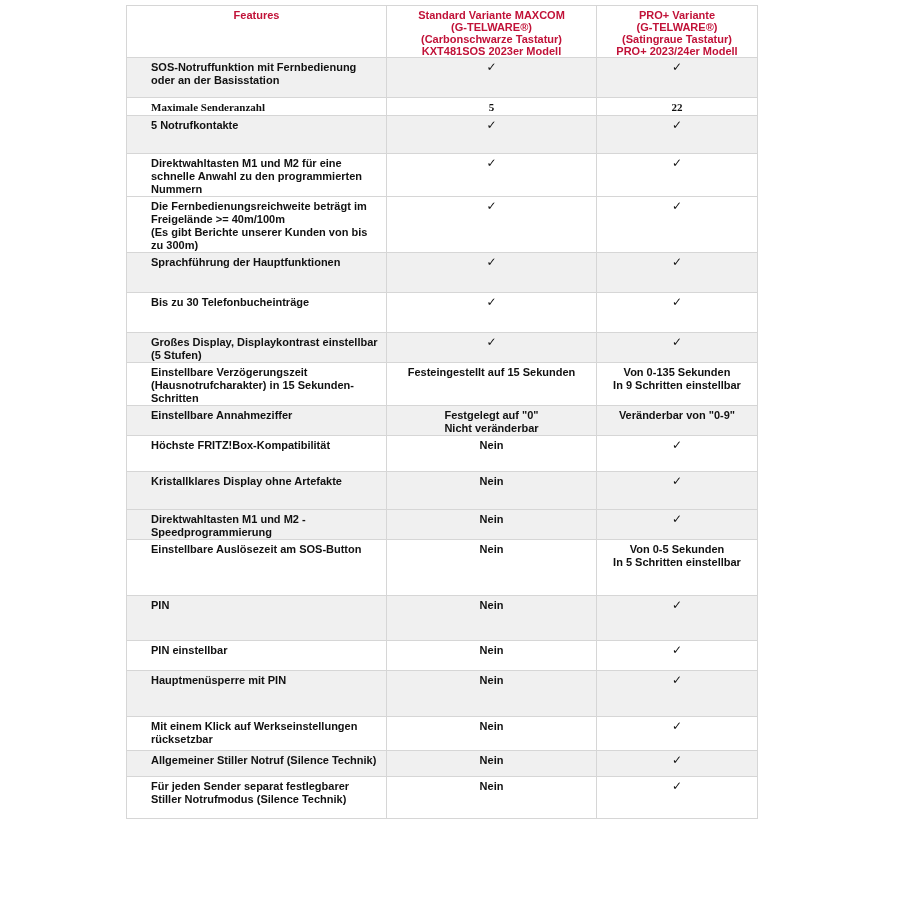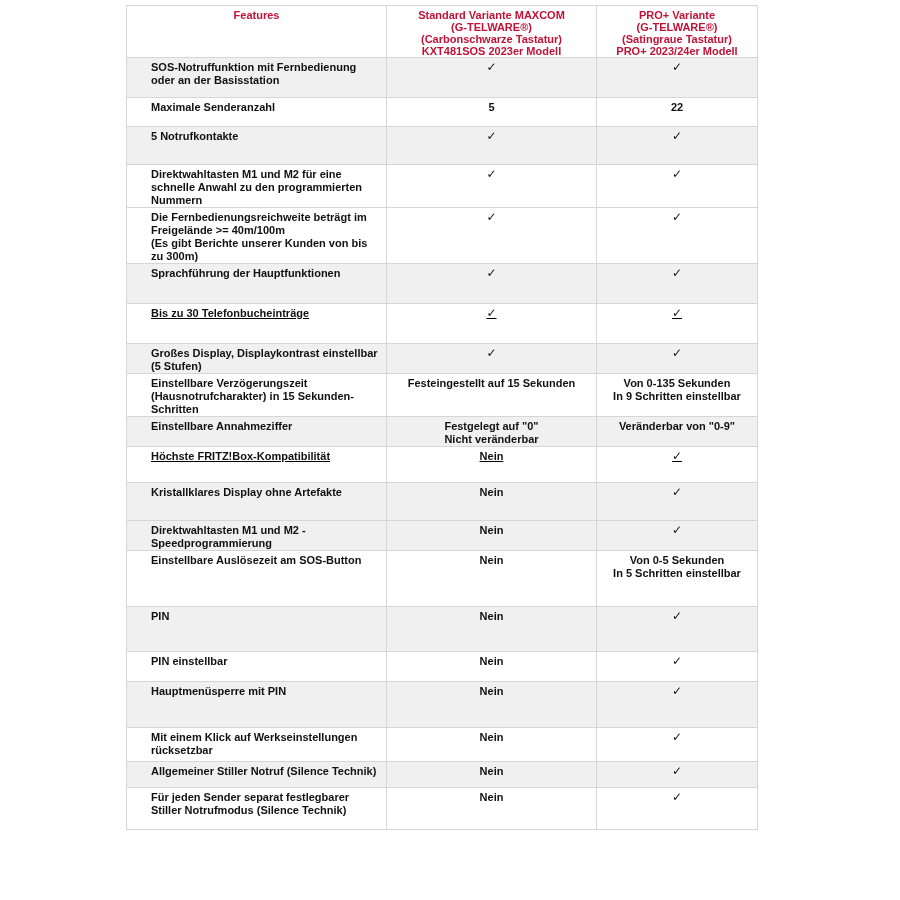--- a/index.html
+++ b/index.html
@@ -80,21 +80,21 @@
 (Satingraue Tastatur)
 PRO+ 2023/24er Modell</th>
     </tr>
   </thead>
   <tbody>
       <tr class="alt" style="height: 40px;">
     <td class="feature"><span class="txt">SOS-Notruffunktion mit Fernbedienung oder an der Basisstation</span></td>
     <td class="value"><span class="txt check">✓</span></td>
     <td class="value"><span class="txt check">✓</span></td>
   </tr>
-      <tr style="height: 29px;">
+      <tr style="height: 18px; font-family: Liberation Serif, serif;">
     <td class="feature"><span class="txt">Maximale Senderanzahl</span></td>
     <td class="value"><span class="txt">5</span></td>
     <td class="value"><span class="txt">22</span></td>
   </tr>
       <tr class="alt" style="height: 38px;">
     <td class="feature"><span class="txt">5 Notrufkontakte</span></td>
     <td class="value"><span class="txt check">✓</span></td>
     <td class="value"><span class="txt check">✓</span></td>
   </tr>
       <tr style="height: 41px;">
@@ -106,21 +106,21 @@
     <td class="feature"><span class="txt">Die Fernbedienungsreichweite beträgt im Freigelände &gt;= 40m/100m
 (Es gibt Berichte unserer Kunden von bis zu 300m)</span></td>
     <td class="value"><span class="txt check">✓</span></td>
     <td class="value"><span class="txt check">✓</span></td>
   </tr>
       <tr class="alt" style="height: 40px;">
     <td class="feature"><span class="txt">Sprachführung der Hauptfunktionen</span></td>
     <td class="value"><span class="txt check">✓</span></td>
     <td class="value"><span class="txt check">✓</span></td>
   </tr>
-      <tr style="height: 40px; text-decoration: underline;">
+      <tr style="height: 40px;">
     <td class="feature"><span class="txt">Bis zu 30 Telefonbucheinträge</span></td>
     <td class="value"><span class="txt check">✓</span></td>
     <td class="value"><span class="txt check">✓</span></td>
   </tr>
       <tr class="alt" style="height: 29px;">
     <td class="feature"><span class="txt">Großes Display, Displaykontrast einstellbar (5 Stufen)</span></td>
     <td class="value"><span class="txt check">✓</span></td>
     <td class="value"><span class="txt check">✓</span></td>
   </tr>
       <tr style="height: 39px;">
@@ -128,21 +128,21 @@
     <td class="value"><span class="txt">Festeingestellt auf 15 Sekunden</span></td>
     <td class="value"><span class="txt">Von 0-135 Sekunden
 In 9 Schritten einstellbar</span></td>
   </tr>
       <tr class="alt" style="height: 29px;">
     <td class="feature"><span class="txt">Einstellbare Annahmeziffer</span></td>
     <td class="value"><span class="txt">Festgelegt auf "0"
 Nicht veränderbar</span></td>
     <td class="value"><span class="txt">Veränderbar von "0-9"</span></td>
   </tr>
-      <tr style="height: 36px; text-decoration: underline;">
+      <tr style="height: 36px;">
     <td class="feature"><span class="txt">Höchste FRITZ!Box-Kompatibilität</span></td>
     <td class="value"><span class="txt">Nein</span></td>
     <td class="value"><span class="txt check">✓</span></td>
   </tr>
       <tr class="alt" style="height: 38px;">
     <td class="feature"><span class="txt">Kristallklares Display ohne Artefakte</span></td>
     <td class="value"><span class="txt">Nein</span></td>
     <td class="value"><span class="txt check">✓</span></td>
   </tr>
       <tr class="alt" style="height: 18px;">

